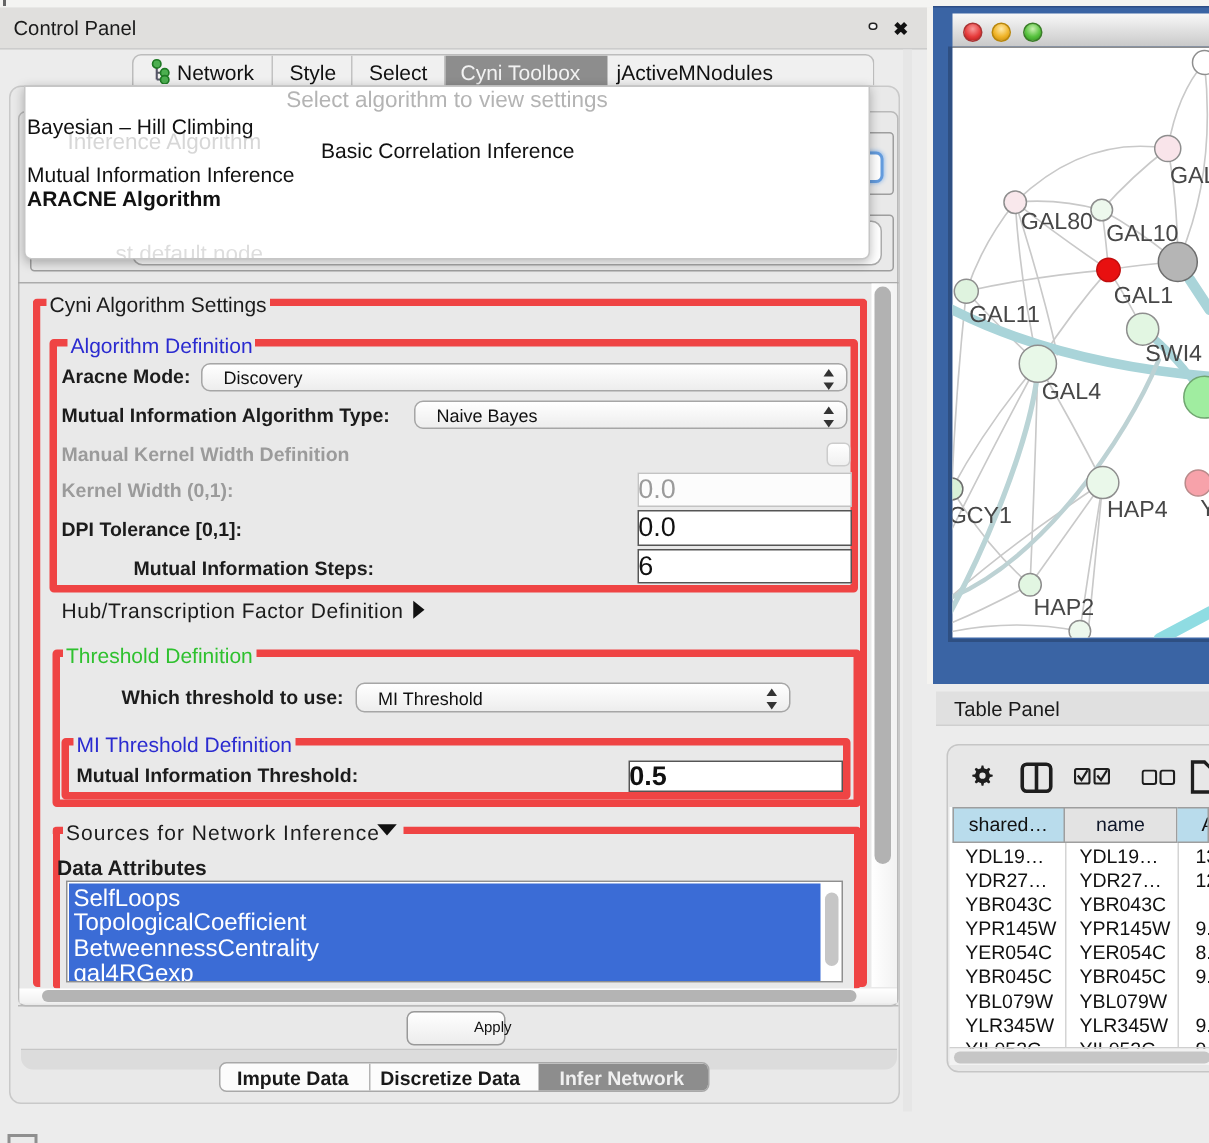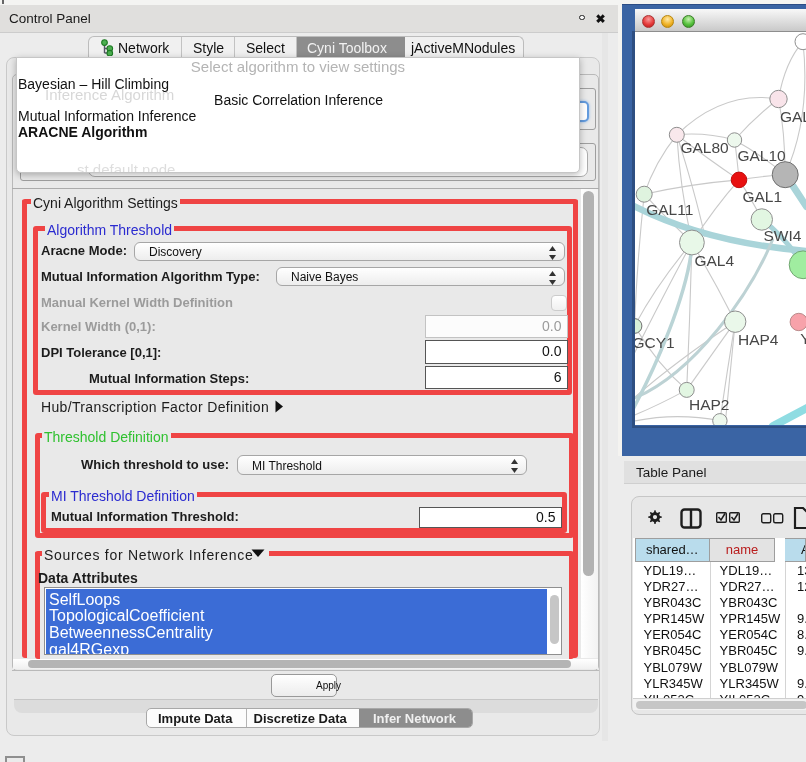--- a/index.html
+++ b/index.html
@@ -6,33 +6,33 @@
 html,body { width:806px; height:762px; overflow:hidden; }
 body { font-family:"Liberation Sans", sans-serif; background:#ececec; position:relative; }
 .abs { position:absolute; }
 .lbl { font-weight:bold; font-size:13px; color:#1c1c1c; white-space:nowrap; }
 .dis { color:#9b9b9b; }
 .fieldset { position:absolute; border:5px solid #ef4444; border-radius:3px; }
 .ftitle { position:absolute; top:-9px; background:#e9e9e9; padding:0 2px; font-size:14px; line-height:17px; white-space:nowrap; }
 .combo { position:absolute; background:linear-gradient(#ffffff,#ededed); border:1px solid #a6a6a6; border-radius:6px; font-size:12px; color:#111; }
 .combo .ctext { position:absolute; left:14px; top:2.5px; white-space:nowrap; }
 .combo .spin { position:absolute; right:7px; top:2px; width:9px; height:16px; }
-.tfield { position:absolute; font-size:14px; text-align:right; padding-right:5px; }
+.tfield { position:absolute; font-size:18px; padding-right:5px; }
 </style>
 </head>
 <body>
 
 <div class="abs" style="left:0;top:0;width:806px;height:5px;background:#f4f4f2;"></div>
 <div class="abs" style="left:2px;top:0;width:2px;height:4px;background:#666;"></div>
 <div class="abs" style="left:0;top:5px;width:618px;height:28px;background:#e0dfdd;border-bottom:1px solid #cccccc;"></div>
 <div class="abs" style="left:9px;top:11px;font-size:13.5px;color:#1a1a1a;">Control Panel</div>
 <div class="abs" style="left:579px;top:15px;width:6.2px;height:5.4px;border:1.8px solid #222;border-radius:2.5px;background:#f7f7f7;"></div>
 <div class="abs" style="left:595.5px;top:11.5px;font-size:12px;font-weight:bold;color:#111;">✖</div>
 
-<div class="abs" style="left:88px;top:36px;width:436px;height:21px;background:#f0f0f0;border:1px solid #bcbcbc;border-bottom:none;border-radius:6px 6px 0 0;overflow:hidden;">
+<div class="abs" style="left:88px;top:36px;width:495px;height:21px;background:#f0f0f0;border:1px solid #bcbcbc;border-bottom:none;border-radius:6px 6px 0 0;overflow:hidden;">
   <div class="abs" style="left:0;top:0;width:208px;height:21px;"></div>
   <div class="abs" style="left:91.5px;top:0;width:1px;height:21px;background:#c2c2c2;"></div>
   <div class="abs" style="left:145px;top:0;width:1px;height:21px;background:#c2c2c2;"></div>
   <div class="abs" style="left:207px;top:0;width:1px;height:21px;background:#c2c2c2;"></div>
   <div class="abs" style="left:208px;top:0;width:108px;height:21px;background:#8d8d8d;"></div>
   <svg class="abs" style="left:11px;top:2px;" width="14" height="17" viewBox="0 0 14 17">
     <path d="M4.5 5 L4.5 14 M4.5 9.5 L8.5 9.5 M4.5 14 L8.5 14" stroke="#555566" stroke-width="1.4" fill="none"></path>
     <circle cx="4.5" cy="3.6" r="2.8" fill="#4caf50" stroke="#1e7a24" stroke-width="1.1"></circle>
     <circle cx="9.8" cy="9.5" r="2.8" fill="#4caf50" stroke="#1e7a24" stroke-width="1.1"></circle>
     <circle cx="9.8" cy="14.2" r="2.8" fill="#4caf50" stroke="#1e7a24" stroke-width="1.1"></circle>
@@ -62,21 +62,21 @@
 <div class="abs" style="left:13px;top:658.5px;width:585px;height:10.5px;background:linear-gradient(#ffffff,#f0f0f0);"></div>
 <div class="abs" style="left:28px;top:660px;width:543px;height:8px;background:#b4b4b4;border-radius:4px;"></div>
 
 <div id="settings">
 
   <div class="fieldset" style="left:22px;top:199px;width:556px;height:459px;border-bottom:none;">
     <div class="ftitle" style="left:4px;color:#1c1c1c;">Cyni Algorithm Settings</div>
   </div>
 
   <div class="fieldset" style="left:33px;top:226px;width:539px;height:169px;">
-    <div class="ftitle" style="left:7px;color:#2b2bd0;">Algorithm Threshold</div>
+    <div class="ftitle" style="left:7px;color:#2b2bd0;">Algorithm Definition</div>
   </div>
   <div class="lbl abs" style="left:41px;top:243px;">Aracne Mode:</div>
   <div class="combo" style="left:134px;top:241.5px;width:431px;height:19px;">
     <div class="ctext">Discovery</div>
     <svg class="spin" viewBox="0 0 9 16">
         <path d="M4.5 1 L8 6 L1 6 Z" fill="#333"></path>
         <path d="M4.5 15 L8 10 L1 10 Z" fill="#333"></path>
       </svg>
   </div>
   <div class="lbl abs" style="left:41px;top:269px;">Mutual Information Algorithm Type:</div>
@@ -110,21 +110,21 @@
     <svg class="spin" viewBox="0 0 9 16">
         <path d="M4.5 1 L8 6 L1 6 Z" fill="#333"></path>
         <path d="M4.5 15 L8 10 L1 10 Z" fill="#333"></path>
       </svg>
   </div>
 
   <div class="fieldset" style="left:41px;top:492px;width:526px;height:41px;">
     <div class="ftitle" style="left:3px;color:#2b2bd0;">MI Threshold Definition</div>
   </div>
   <div class="lbl abs" style="left:51px;top:509px;">Mutual Information Threshold:</div>
-  <div class="tfield" style="left:418.5px;top:506.5px;width:143px;height:21px;background:#fff;border:1.5px solid #555;line-height:18px;color:#111;">0.5</div>
+  <div class="tfield" style="left:418.5px;top:506.5px;width:143px;height:21px;background:#fff;border:1.5px solid #555;line-height:18px;color:#111;font-weight:bold;">0.5</div>
 
   <div class="fieldset" style="left:35px;top:551px;width:539px;height:108px;border-bottom:none;">
     <div class="ftitle" style="left:2px;color:#1c1c1c;letter-spacing:0.7px;">Sources for Network Inference&nbsp;&nbsp;&nbsp;</div>
   </div>
   <svg class="abs" style="left:251px;top:548px;" width="14" height="10" viewBox="0 0 14 10">
       <path d="M0.5 1.5 L13.5 1.5 L7 9 Z" fill="#111"></path>
     </svg>
   <div class="lbl abs" style="left:38px;top:570px;font-size:14px;">Data Attributes</div>
 
   <div class="abs" style="left:43.5px;top:587px;width:518px;height:68px;border:1px solid #8f8f8f;background:#fff;overflow:hidden;">
@@ -259,21 +259,21 @@
   <svg class="abs" style="left:761px;top:513px;" width="24" height="11" viewBox="0 0 24 11">
     <rect x="0.7" y="0.7" width="9" height="9" rx="1.5" fill="none" stroke="#1e1e1e" stroke-width="1.4"></rect>
     <rect x="12.7" y="0.7" width="9" height="9" rx="1.5" fill="none" stroke="#1e1e1e" stroke-width="1.4"></rect>
   </svg>
   <svg class="abs" style="left:793px;top:506px;" width="13" height="24" viewBox="0 0 13 24">
     <path d="M2,2 L10,2 L16,8 L16,22 L2,22 Z" fill="none" stroke="#1e1e1e" stroke-width="2.2"></path>
   </svg>
 
   <div class="abs" style="left:633px;top:538px;width:173px;height:161px;background:#ffffff;"></div>
   <div class="abs" style="left:634.5px;top:538px;width:75.5px;height:24px;background:#b9dcec;border:1px solid #9e9e9e;font-size:13px;color:#111;text-align:center;line-height:22px;">shared…</div>
-  <div class="abs" style="left:710px;top:538px;width:65px;height:24px;background:#e3e3e3;border:1px solid #9e9e9e;border-left:none;font-size:13px;color:#b91c1c;text-align:center;line-height:22px;">name</div>
+  <div class="abs" style="left:710px;top:538px;width:75px;height:24px;background:#e3e3e3;border:1px solid #9e9e9e;border-left:none;font-size:13px;color:#0f172a;text-align:center;line-height:22px;">name</div>
   <div class="abs" style="left:785px;top:538px;width:21px;height:24px;background:#b9dcec;border:1px solid #9e9e9e;border-left:none;font-size:13px;color:#111;text-align:left;line-height:22px;padding-left:16px;overflow:hidden;">A</div>
   <div class="abs" style="left:710px;top:562px;width:1px;height:136px;background:#d4d4d4;"></div>
   <div class="abs" style="left:785px;top:562px;width:1px;height:136px;background:#d4d4d4;"></div>
   <div class="abs" style="left:643.5px;top:563px;font-size:13px;color:#111;line-height:16.1px;">YDL19…<br>YDR27…<br>YBR043C<br>YPR145W<br>YER054C<br>YBR045C<br>YBL079W<br>YLR345W<br>YIL052C</div>
   <div class="abs" style="left:719.6px;top:563px;font-size:13px;color:#111;line-height:16.1px;">YDL19…<br>YDR27…<br>YBR043C<br>YPR145W<br>YER054C<br>YBR045C<br>YBL079W<br>YLR345W<br>YIL052C</div>
   <div class="abs" style="left:797px;top:563px;font-size:13px;color:#111;line-height:16.1px;">13<br>12<br>&nbsp;<br>9.7<br>8.9<br>9.1<br>&nbsp;<br>9.6<br>9</div>
   <div class="abs" style="left:633px;top:698px;width:173px;height:1px;background:#cfcfcf;"></div>
   <div class="abs" style="left:633px;top:699px;width:173px;height:11px;background:#f2f2f2;"></div>
   <div class="abs" style="left:635.7px;top:700.5px;width:171px;height:8px;background:#c6c6c6;border-radius:4px;"></div>
 </div>

